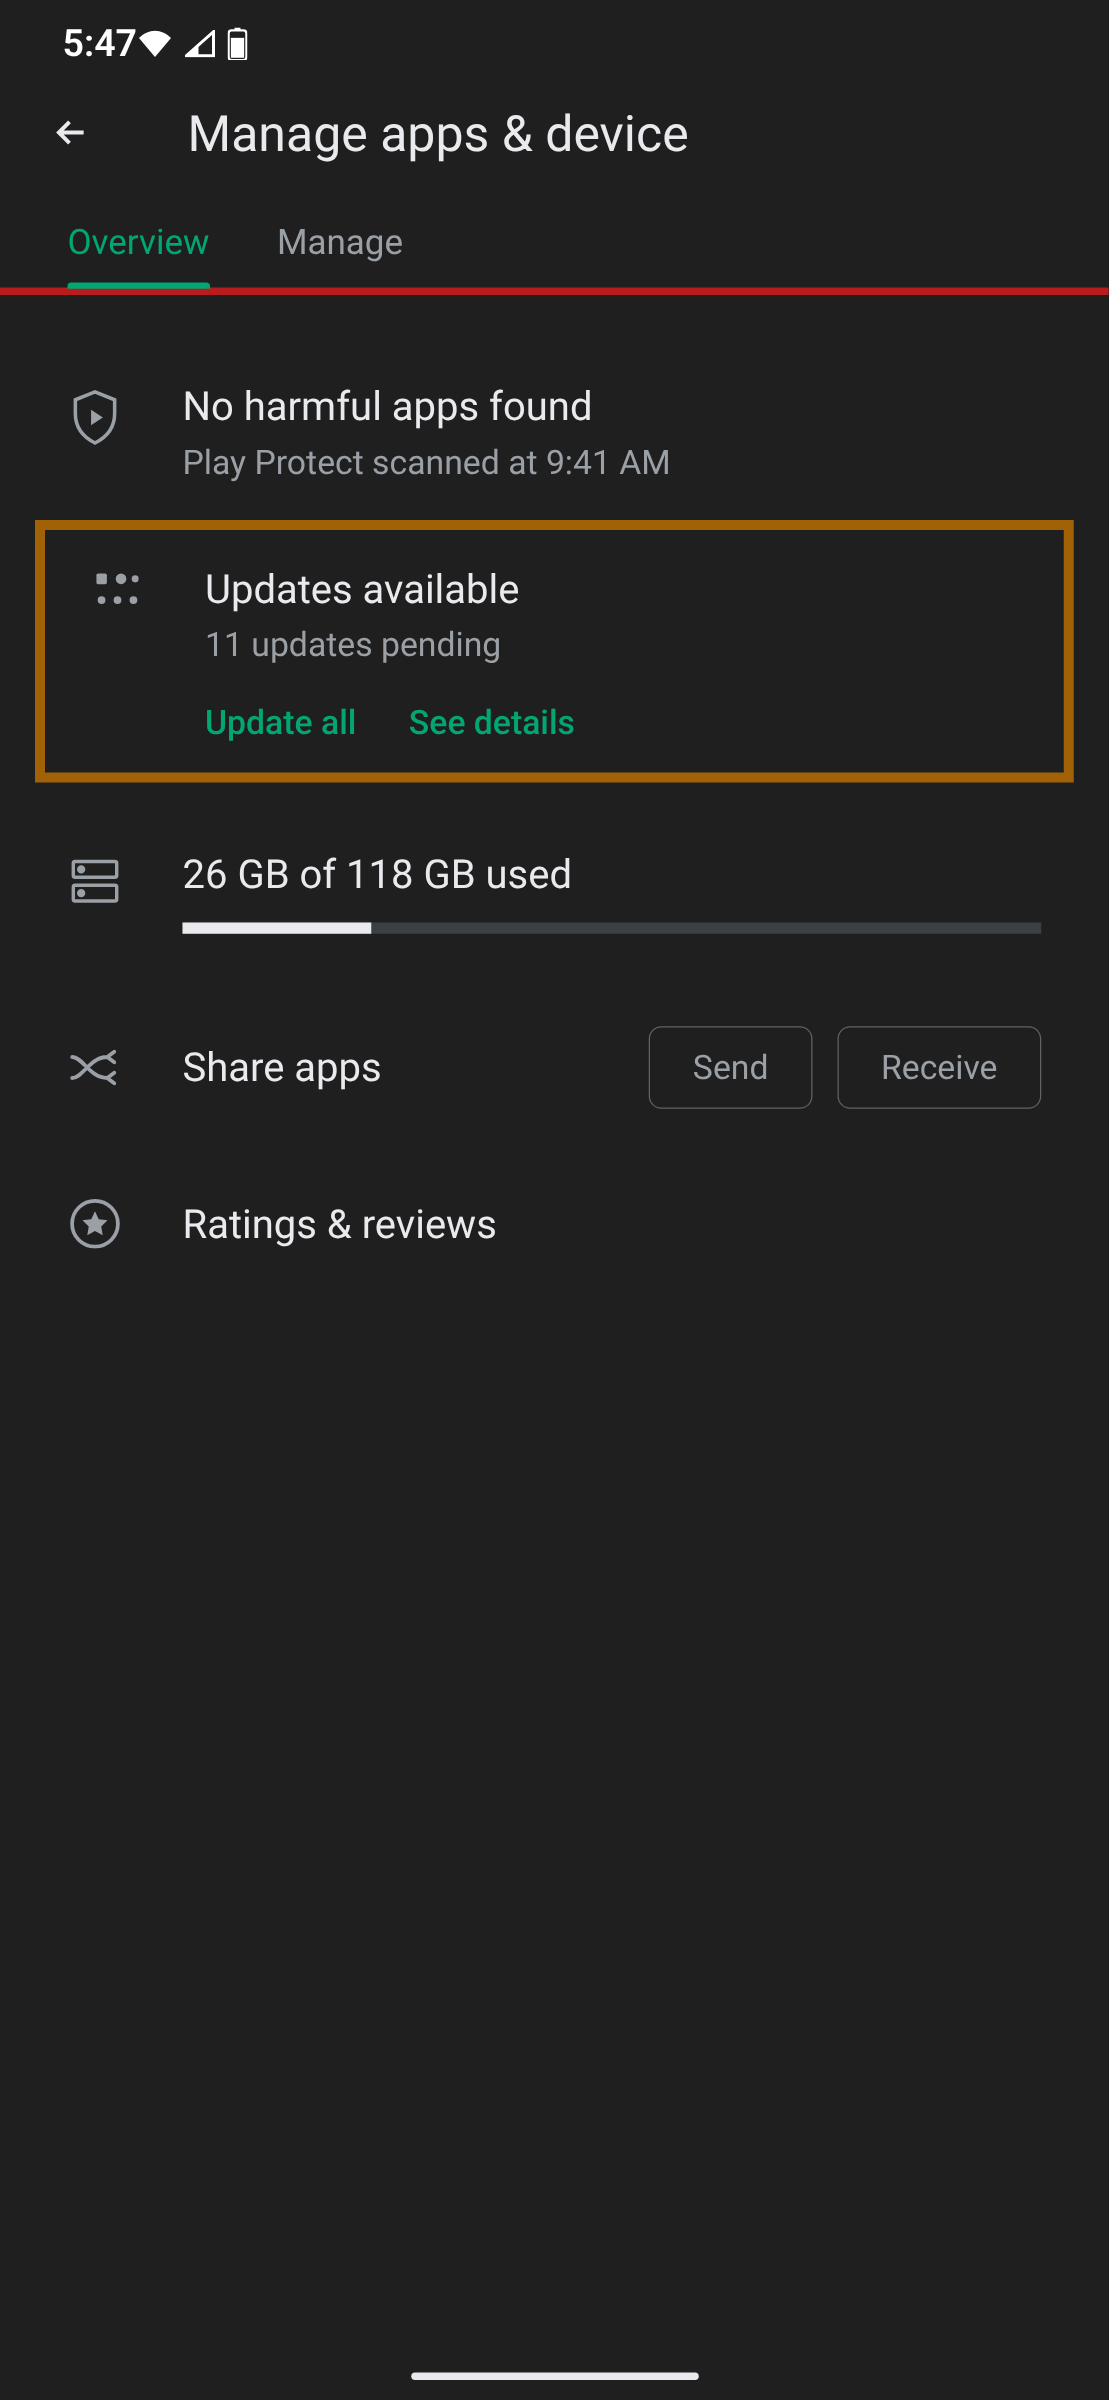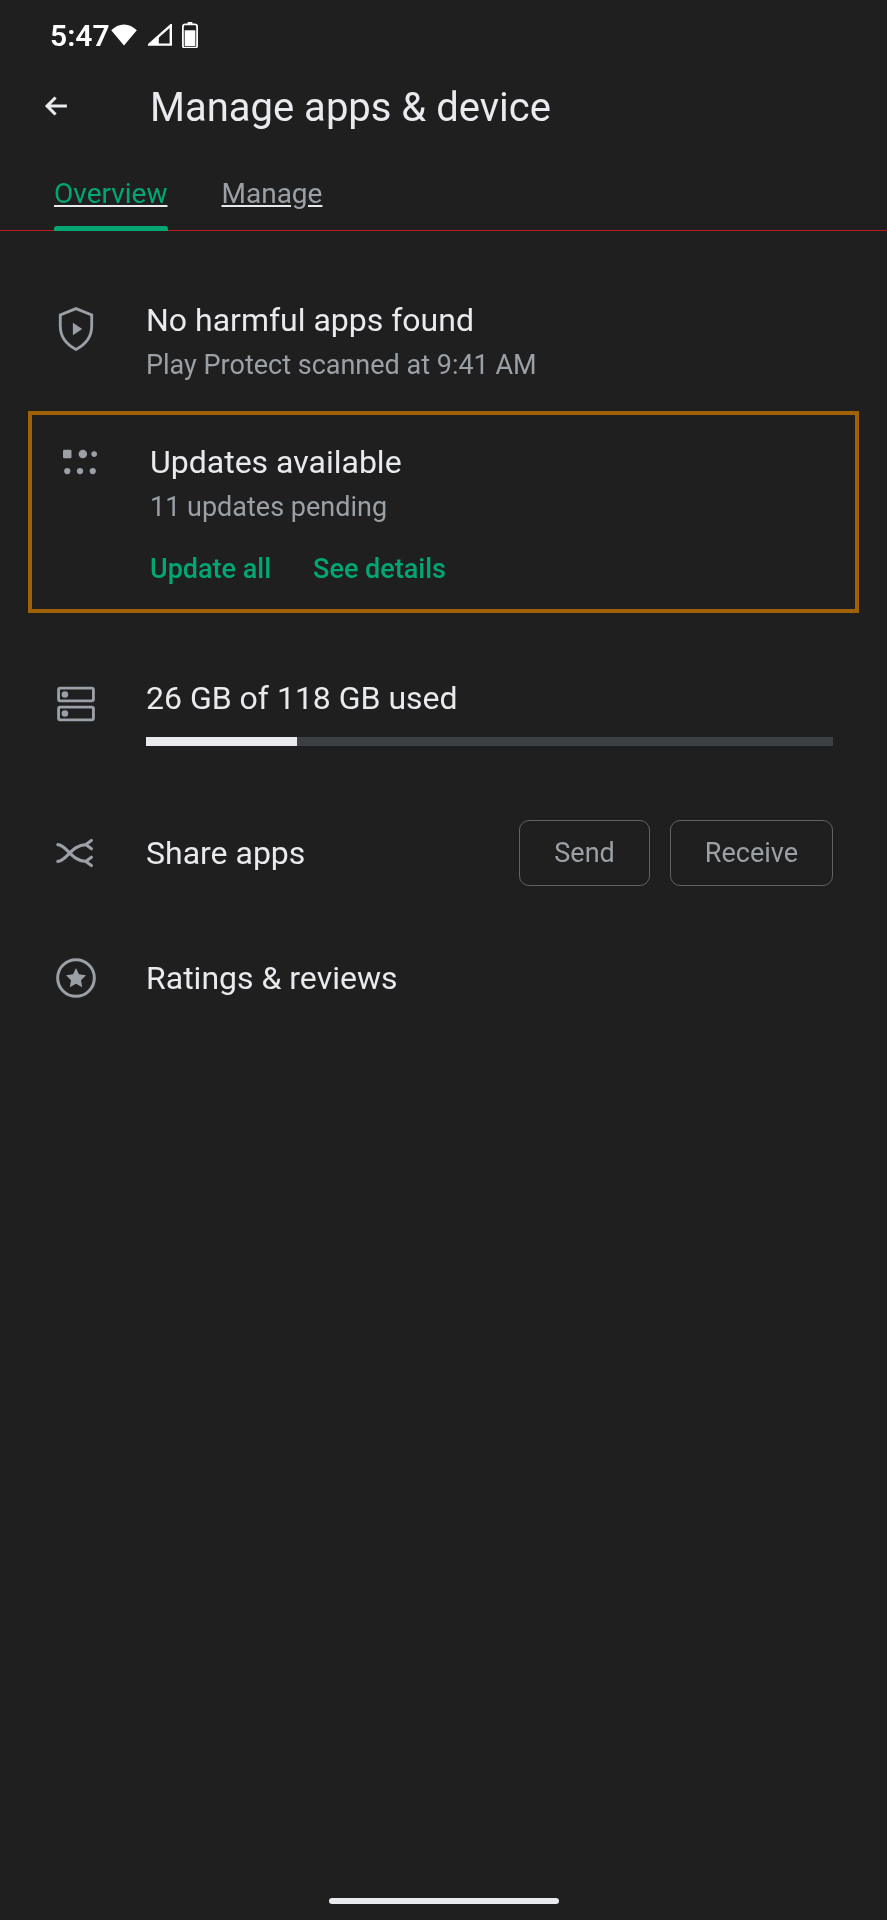--- a/index.html
+++ b/index.html
@@ -26,22 +26,21 @@
       align-items: center;
       padding: 14px 40px 30px 40px;
       gap: 48px;
     }
     .back-btn { color: #e8eaed; }
     .page-title { font-size: 40px; font-weight: 400; color: #e8eaed; margin-left: 28px; }
     .tabs {
       display: flex;
       gap: 54px;
       padding: 0 54px;
-      border-bottom: 1px solid #b91c1c;
-      text-decoration: underline;
+      border-bottom: 6px solid #b91c1c;
     }
     .tab {
       font-size: 28px;
       padding: 16px 0 20px 0;
       color: #9aa0a6;
       position: relative;
     }
     .tab.active { color: #01a673; }
     .tab.active::after {
       content: '';
@@ -65,23 +64,23 @@
       margin-top: 6px;
       color: #9aa0a6;
       flex-shrink: 0;
     }
     .row-body { flex: 1; }
     .row-title { font-size: 32px; color: #e8eaed; margin-bottom: 10px; font-weight: 400; }
     .row-sub { font-size: 27px; color: #9aa0a6; }
     .actions { display: flex; gap: 42px; margin-top: 30px; }
     .text-btn { font-size: 27px; color: #01a673; font-weight: 500; }
     .highlight-box {
-      border: 4px solid #a16207;
-      padding: 18px 0 18px 0;
-      margin: 8px -26px 32px -26px;
+      border: 8px solid #a16207;
+      padding: 18px 0 18px 10px;
+      margin: 8px -26px 20px -26px;
     }
     .highlight-box .row { padding-left: 26px; padding-right: 26px; }
     .storage-bar {
       height: 9px;
       background: #3c4043;
       margin-top: 20px;
       position: relative;
     }
     .storage-fill {
       height: 100%;

